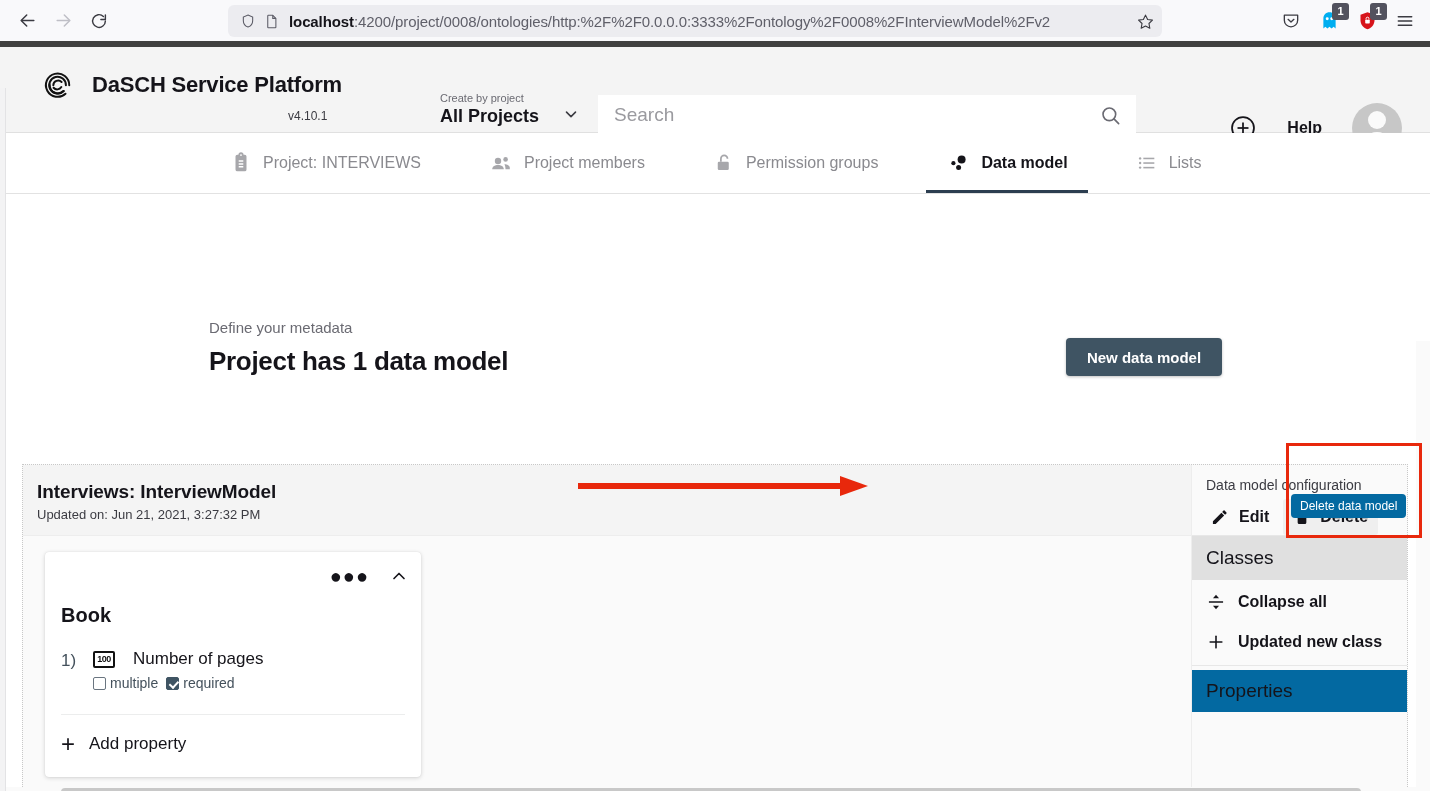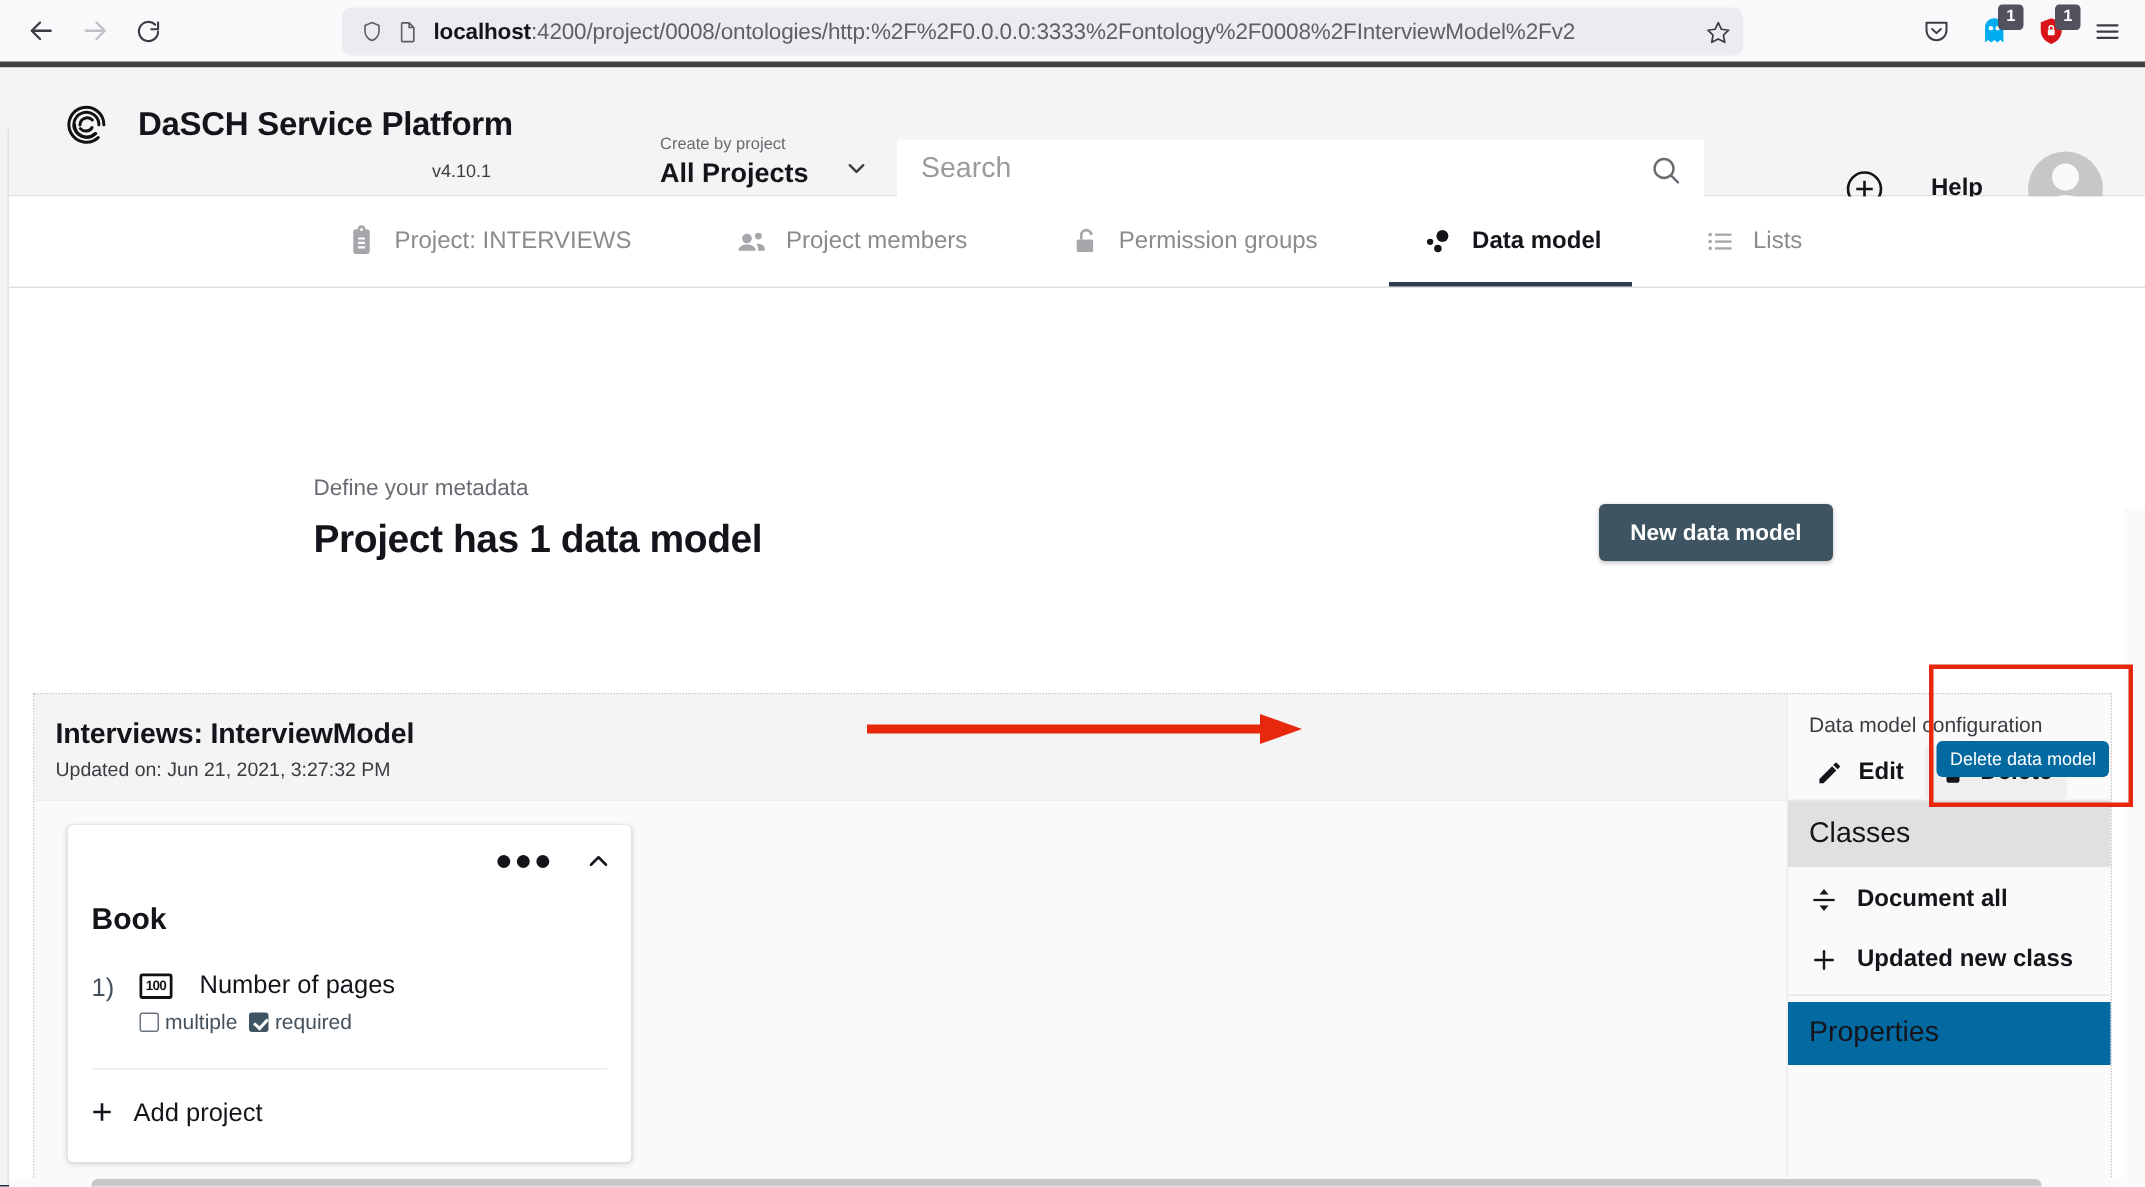--- a/index.html
+++ b/index.html
@@ -58,21 +58,21 @@
     color: #fff; display: flex; align-items: center; justify-content: center;
     line-height: 1;
   }
   .badge.purple { background: #52525e; }
   .badge.grey   { background: #52525e; }
 
   
   .app-frame {
     position: absolute; top: 41px; left: 0; width: 1430px; height: 750px;
     background: #ffffff;
-    border-top: 4px solid #404040;
+    border-top: 6px solid #404040;
   }
   .edge-left {
     position: absolute; left: 0; top: 41px; width: 6px; height: 750px;
     background: #f3f3f4; border-right: 1px solid #e3e3e5;
   }
   .edge-left .dark-chip {
     position: absolute; bottom: 0; left: 0; width: 6px; height: 46px;
     background: #1b2c47;
   }
 
@@ -555,21 +555,21 @@
                   <span><i class="chk"></i><span>multiple</span></span>
                   <span><i class="chk on"></i><span>required</span></span>
                 </div>
               </div>
             </div>
 
             <div class="cc-divider"></div>
 
             <div class="add-prop">
               <span class="pl">+</span>
-              <span>Add project</span>
+              <span>Add property</span>
             </div>
           </div>
 
         </div>
 
         <div class="dm-side">
           <div class="side-cfg-label">Data model configuration</div>
 
           <div class="side-cfg-actions">
             <button class="cfg-btn edit">
@@ -595,21 +595,21 @@
           <div class="side-section-head side-classes-head">Classes</div>
 
           <div class="side-item si-collapse">
             <span style="display:flex">
               <svg width="20" height="20" viewBox="0 0 24 24" fill="currentColor">
                   <rect x="3.5" y="11.1" width="17" height="1.8"></rect>
                   <polygon points="12,3.2 8.4,7.6 15.6,7.6"></polygon>
                   <polygon points="12,20.8 8.4,16.4 15.6,16.4"></polygon>
                 </svg>
             </span>
-            <span>Document all</span>
+            <span>Collapse all</span>
           </div>
 
           <div class="side-item si-create">
             <span style="display:flex">
               <svg width="20" height="20" viewBox="0 0 24 24" fill="none" stroke="currentColor" stroke-width="1.9" stroke-linecap="round">
                   <line x1="12" y1="5" x2="12" y2="19"></line>
                   <line x1="5" y1="12" x2="19" y2="12"></line>
                 </svg>
             </span>
             <span>Updated new class</span>

